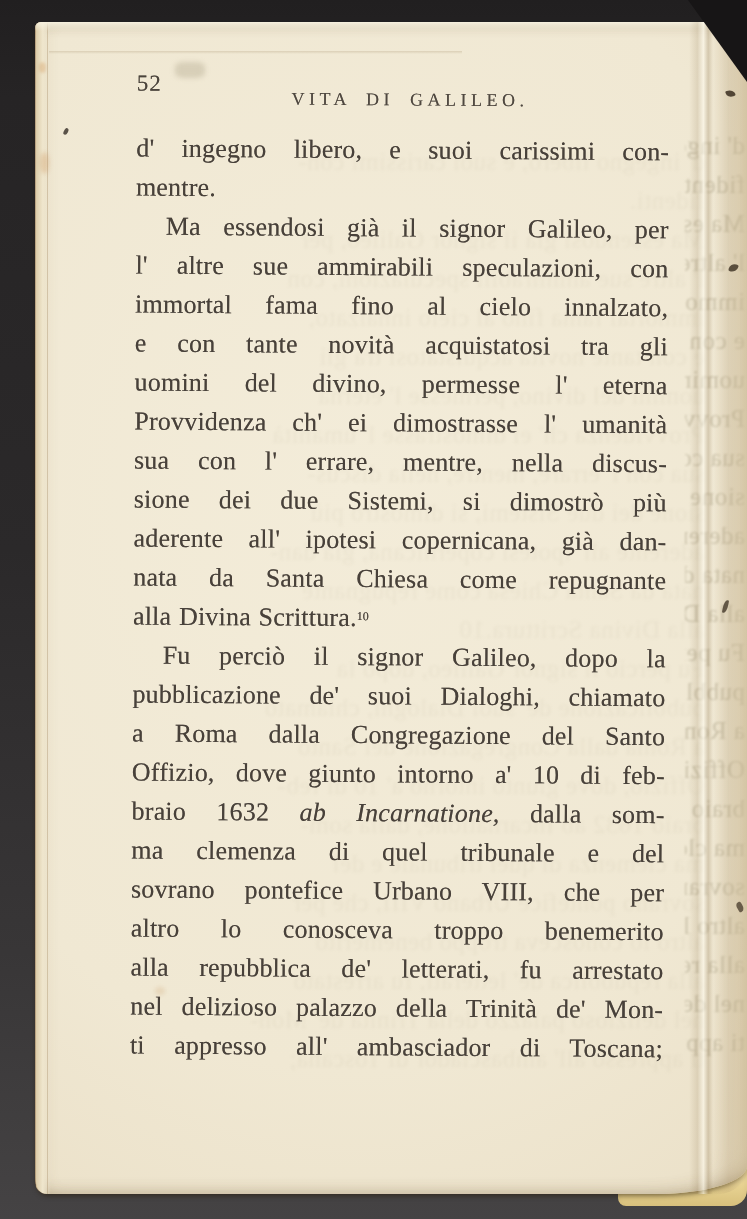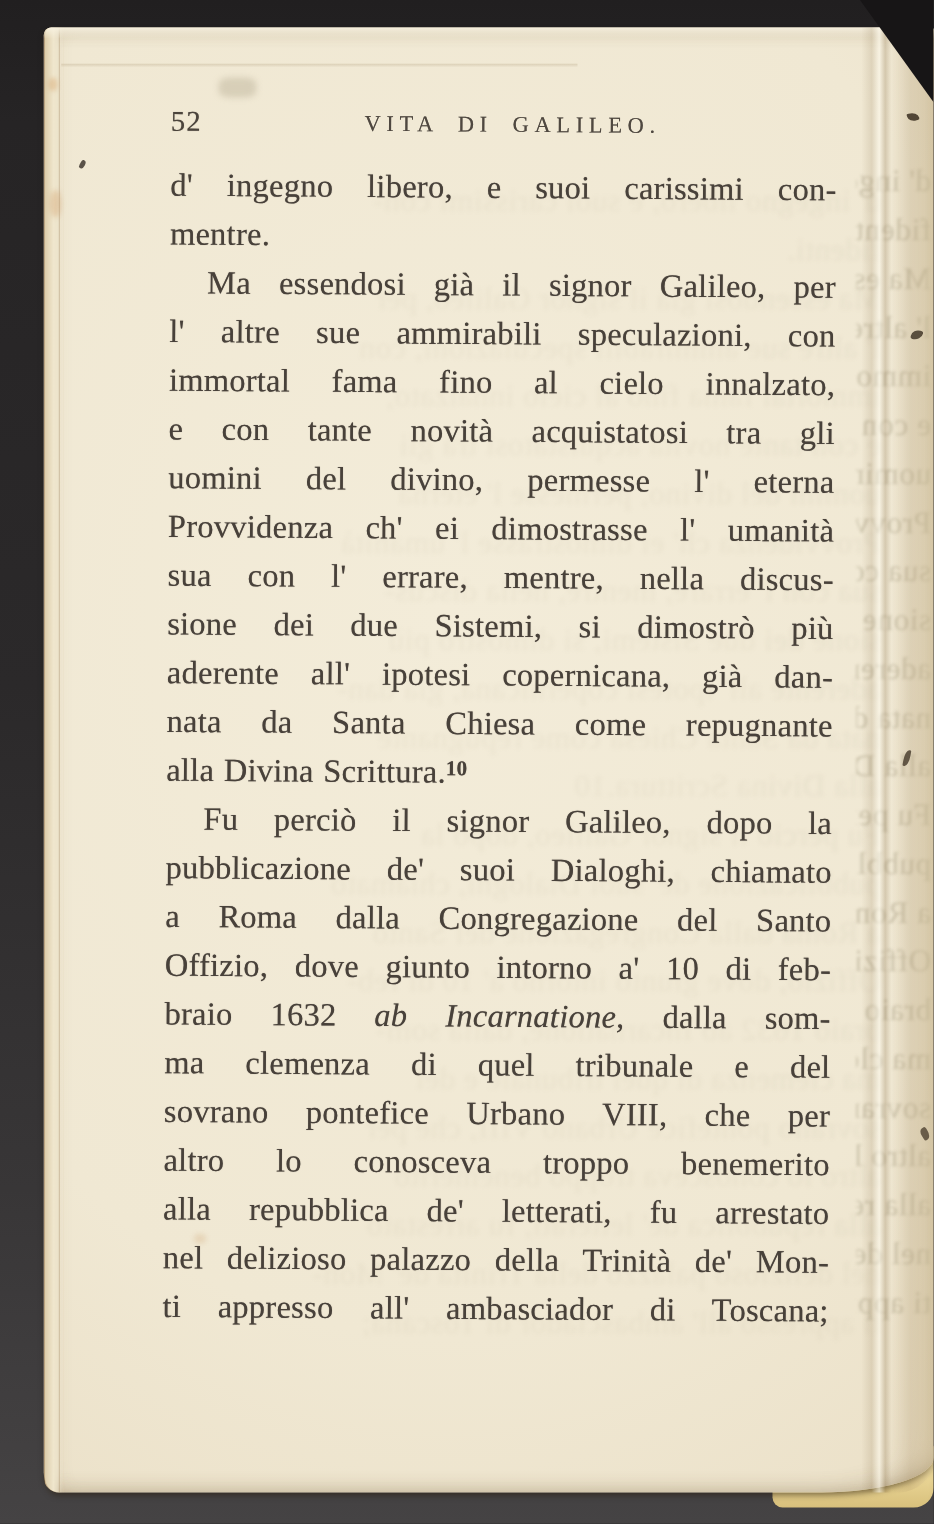--- a/index.html
+++ b/index.html
@@ -31,30 +31,30 @@
     background:linear-gradient(90deg,rgba(0,0,0,0),rgba(130,105,65,.16) 35%,rgba(255,252,240,.55) 60%,rgba(130,105,65,.25) 80%,rgba(0,0,0,0));}
   .fold-right{position:absolute;right:0;top:0;bottom:0;width:34px;pointer-events:none;
     background:linear-gradient(90deg,rgba(0,0,0,0),rgba(180,155,110,.22) 45%,rgba(228,208,158,.30) 100%);
     border-radius:0 2px 28px 0;}
   
   .corner-wedge{position:absolute;left:688px;top:0;width:59px;height:82px;z-index:3;
     background:#171516;clip-path:polygon(0 0,100% 0,100% 100%);}
   
   .content{position:absolute;left:0;top:0;right:0;bottom:0;transform:rotate(.4deg);transform-origin:20px 20px;}
   .header-row{position:absolute;left:102px;top:58px;width:533px;height:32px;color:#4f4840;}
-  .pagenum{position:absolute;left:0;bottom:2px;font-size:23px;letter-spacing:1px;color:#4b443c;
+  .pagenum{position:absolute;left:0;bottom:16px;font-size:23px;letter-spacing:1px;color:#4b443c;
     text-shadow:0 0 .6px rgba(72,65,58,.6);}
   .runtitle{position:absolute;left:14px;right:0;bottom:4px;text-align:center;font-size:18px;
     letter-spacing:4.5px;word-spacing:7px;color:#4f4840;text-shadow:0 0 .5px rgba(79,72,64,.6);}
   .text-block{position:absolute;left:102px;top:106px;width:533px;color:#48413a;}
   .line{height:39px;line-height:39px;font-size:26px;letter-spacing:.2px;word-spacing:1px;
     text-shadow:0 0 .6px rgba(72,65,58,.65);white-space:normal;}
   .line.j{text-align:justify;text-align-last:justify;}
   .line.in{text-indent:30px;}
-  .line sup{font-size:17px;font-weight:bold;line-height:0;vertical-align:6px;letter-spacing:0;}
+  .line sup{font-size:12px;font-weight:normal;line-height:0;vertical-align:6px;letter-spacing:0;}
   .line em{font-style:italic;}
   
   .ghost-strip{position:absolute;right:2px;top:104px;width:60px;height:980px;overflow:hidden;
     transform:scaleX(-1);filter:blur(1.2px);opacity:.55;pointer-events:none;}
   .ghost-page{position:absolute;left:150px;top:120px;width:520px;height:960px;overflow:hidden;
     transform:scaleX(-1);filter:blur(1.5px);opacity:.12;pointer-events:none;}
   .gl{height:39px;line-height:39px;font-size:25px;color:#b2a98f;white-space:nowrap;letter-spacing:.5px;}
   
   .speck{position:absolute;border-radius:50%;}
   .s1{left:29px;top:106px;width:4px;height:7px;background:#5a5248;transform:rotate(28deg);border-radius:40% 60% 60% 40%;}

